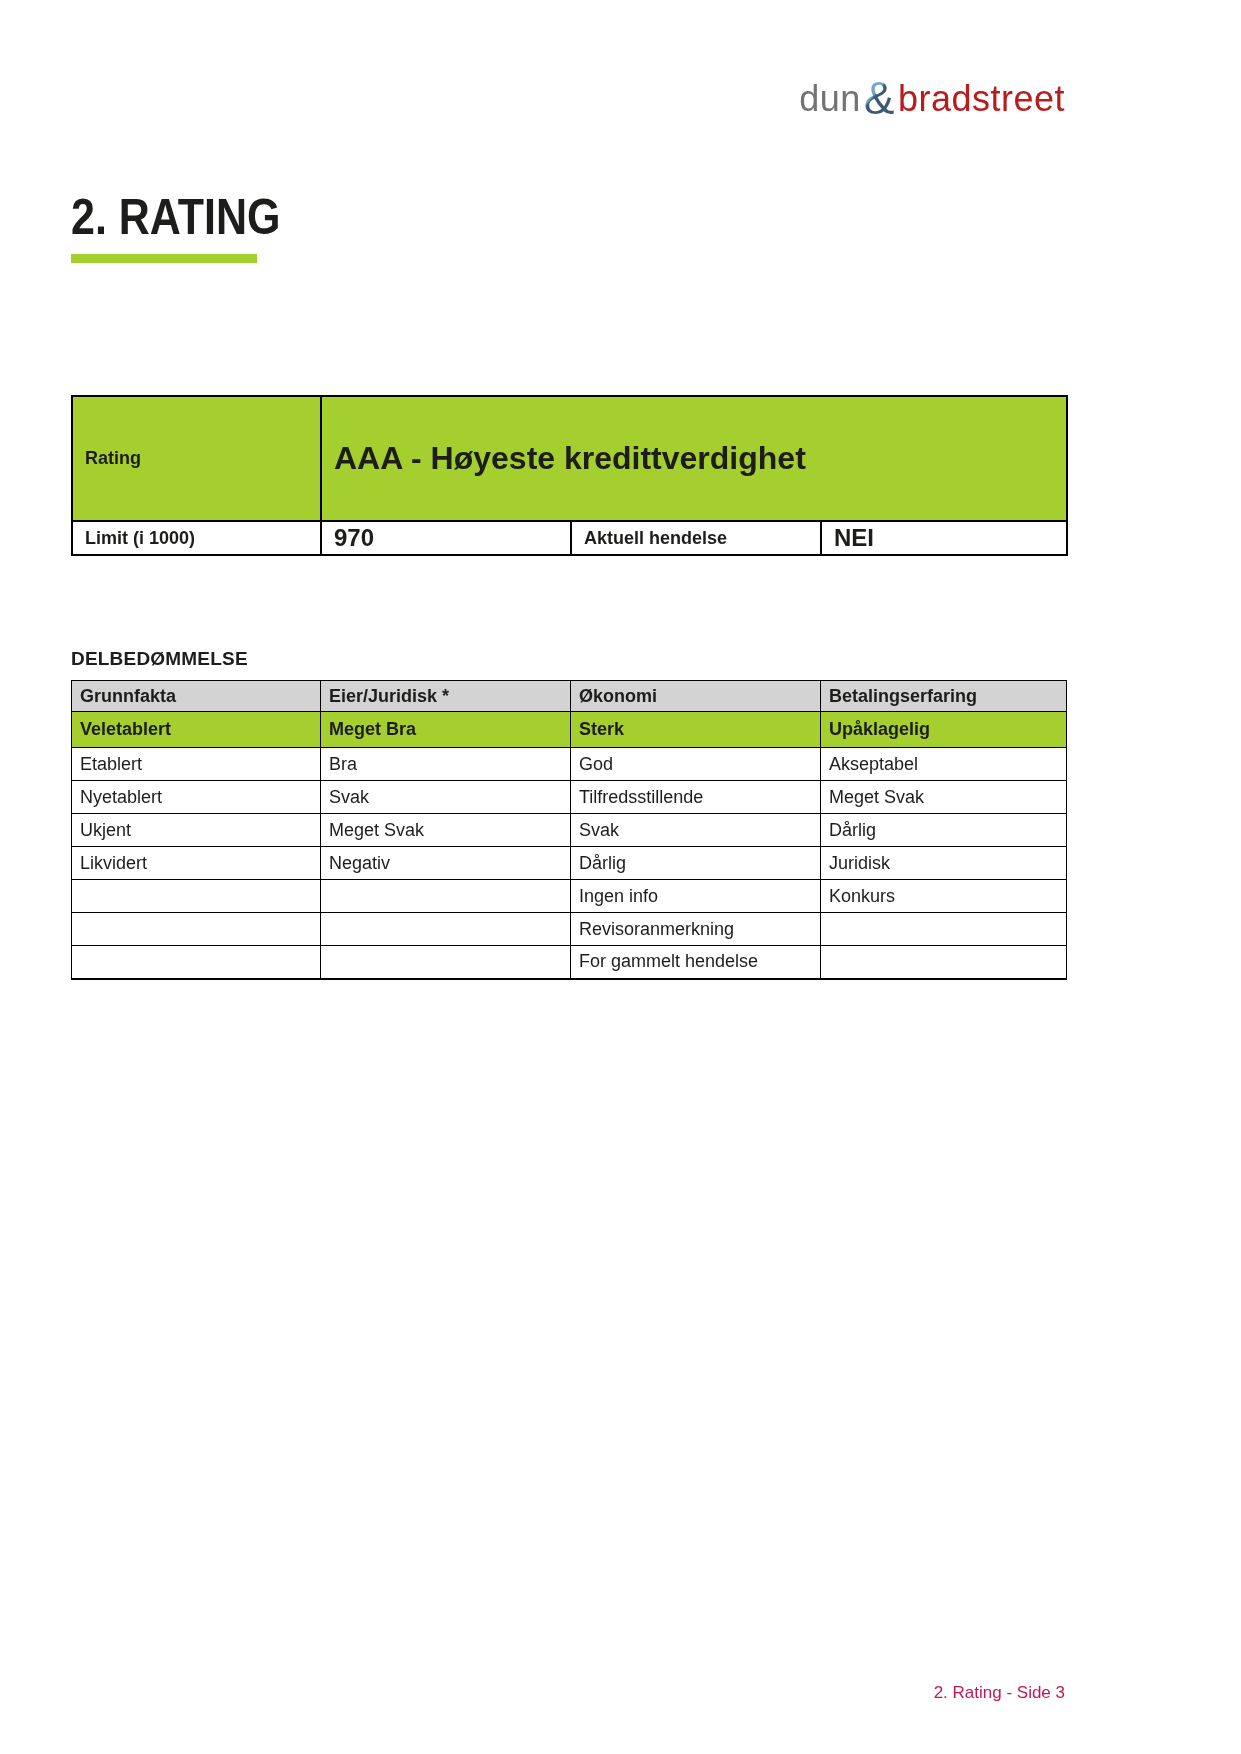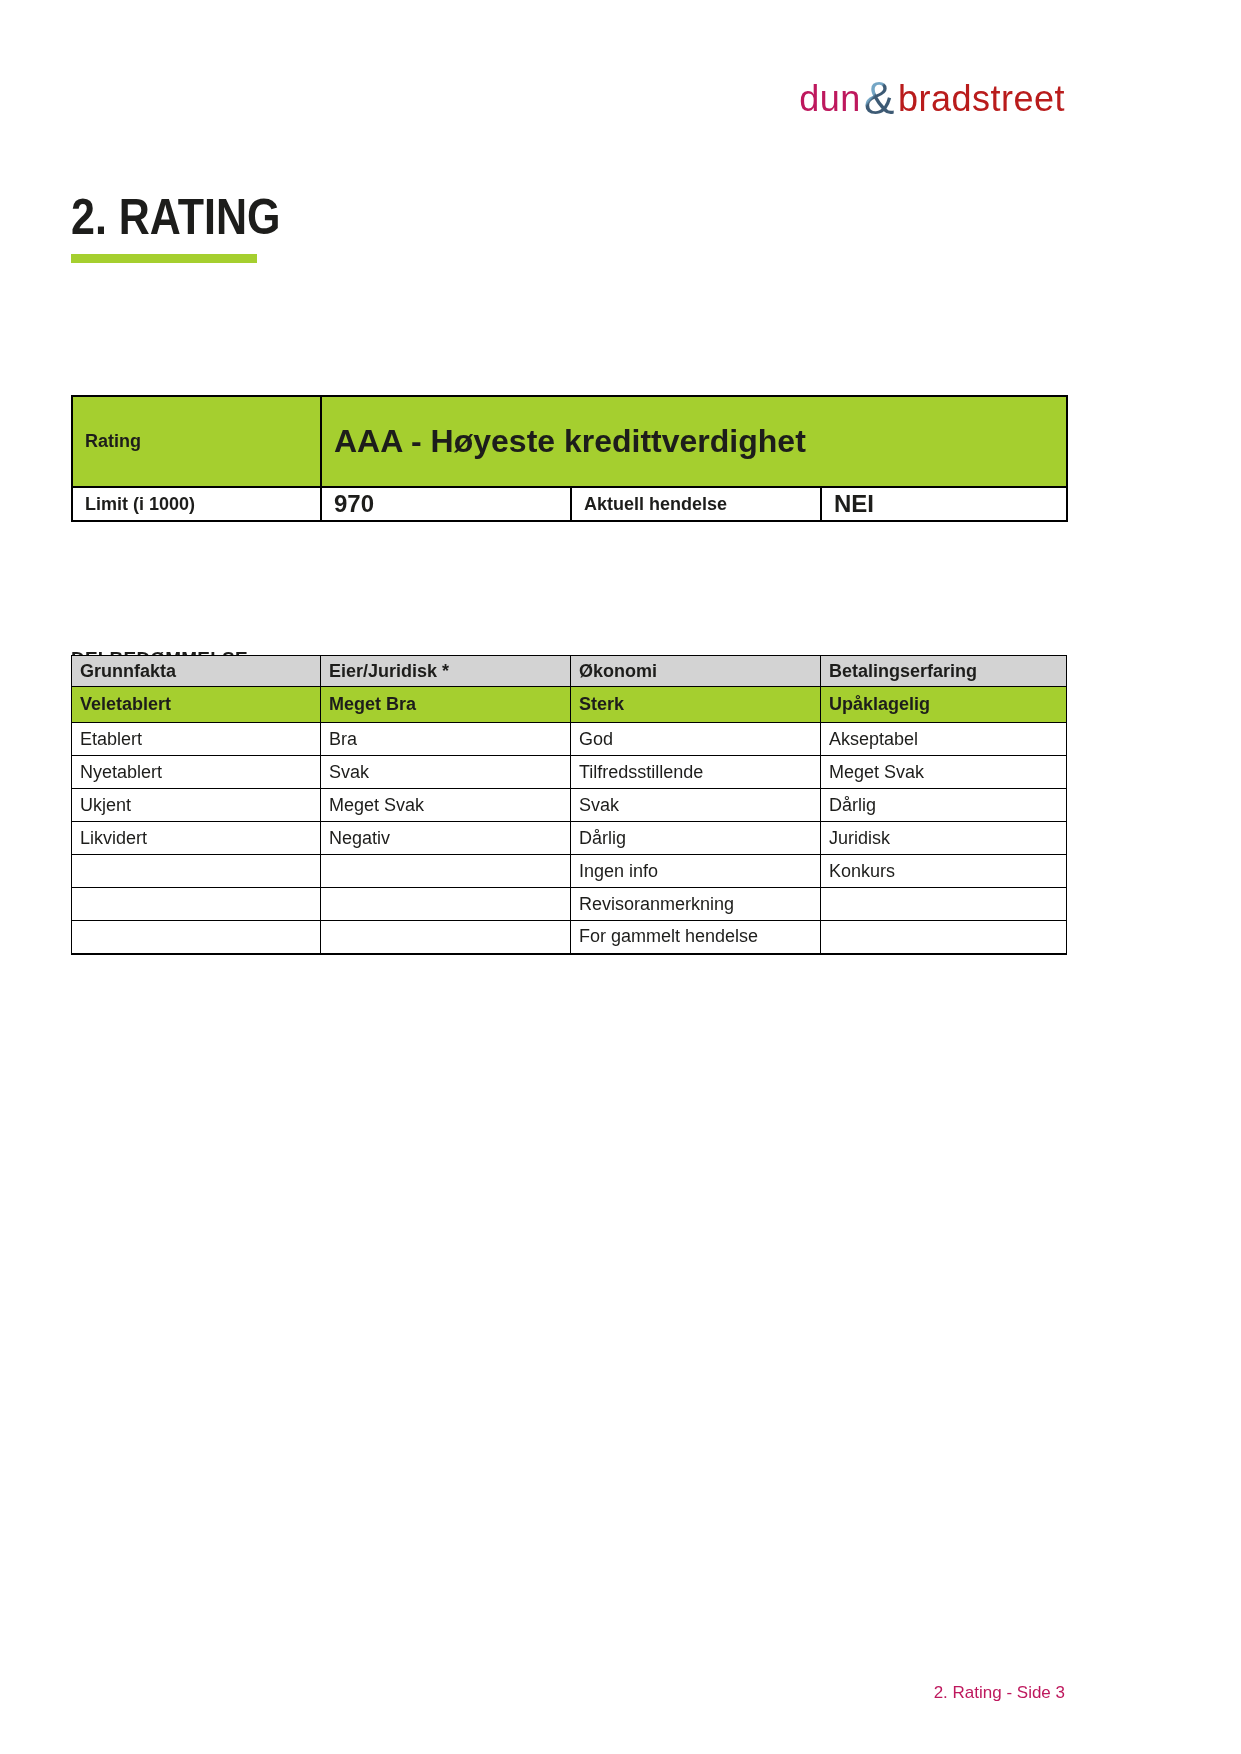--- a/index.html
+++ b/index.html
@@ -6,21 +6,21 @@
   html, body { margin: 0; padding: 0; background: #ffffff; }
   body {
     width: 1241px; height: 1754px; position: relative;
     font-family: "Liberation Sans", sans-serif;
     color: #1d1d1b;
   }
 
   
   .logo { position: absolute; top: 68px; right: 176px; white-space: nowrap;
           font-size: 36px; letter-spacing: 0.5px; font-weight: 400; }
-  .logo-dun  { color: #be185d; text-align: right; }
+  .logo-dun  { color: #737373; text-align: right; }
   .logo-amp  { color: #4a7397; font-size: 46px; font-weight: 500;
                margin: 0 3px; position: relative; top: 3px; }
   @supports (-webkit-background-clip: text) {
     .logo-amp {
       background: linear-gradient(130deg, #74a6c5 38%, #3d5a74 42%);
       -webkit-background-clip: text; background-clip: text; color: transparent;
     }
   }
   .logo-brad { color: #b91c1c; }
 
@@ -38,33 +38,33 @@
 
   
   table.rating-table {
     position: absolute; left: 71px; top: 395px; width: 995px;
     border-collapse: collapse; table-layout: fixed;
   }
   table.rating-table td {
     border: 2px solid #000; vertical-align: middle;
     padding: 0 10px 0 12px; background: #fff;
   }
-  table.rating-table tr.row-main td { background: #a5cf2f; height: 91px; margin-left: 40px; }
+  table.rating-table tr.row-main td { background: #a5cf2f; height: 125px; margin-left: 40px; }
   table.rating-table tr.row-sub td  { height: 34px; }
   td.cell-label { font-size: 18px; font-weight: bold; }
   td.cell-rating-value { font-size: 32px; font-weight: bold; padding-left: 16px; }
   td.cell-strong-value { font-size: 24px; font-weight: bold; }
 
   
   .section-label {
     position: absolute; left: 71px; top: 648px;
     font-size: 19px; font-weight: bold; letter-spacing: 0.2px;
   }
   table.sub-table {
-    position: absolute; left: 71px; top: 655px; width: 995px;
+    position: absolute; left: 71px; top: 680px; width: 995px;
     border-collapse: collapse; table-layout: fixed;
     font-size: 18px;
   }
   table.sub-table th, table.sub-table td {
     border: 1px solid #000; text-align: left; vertical-align: middle;
     padding: 0 8px; height: 33px; font-weight: normal;
   }
   table.sub-table { border-bottom: 2px solid #000; }
   table.sub-table tr.head th { background: #d3d3d3; font-weight: bold; height: 31px; }
   table.sub-table tr.selected td { background: #a5cf2f; font-weight: bold; height: 36px; }

